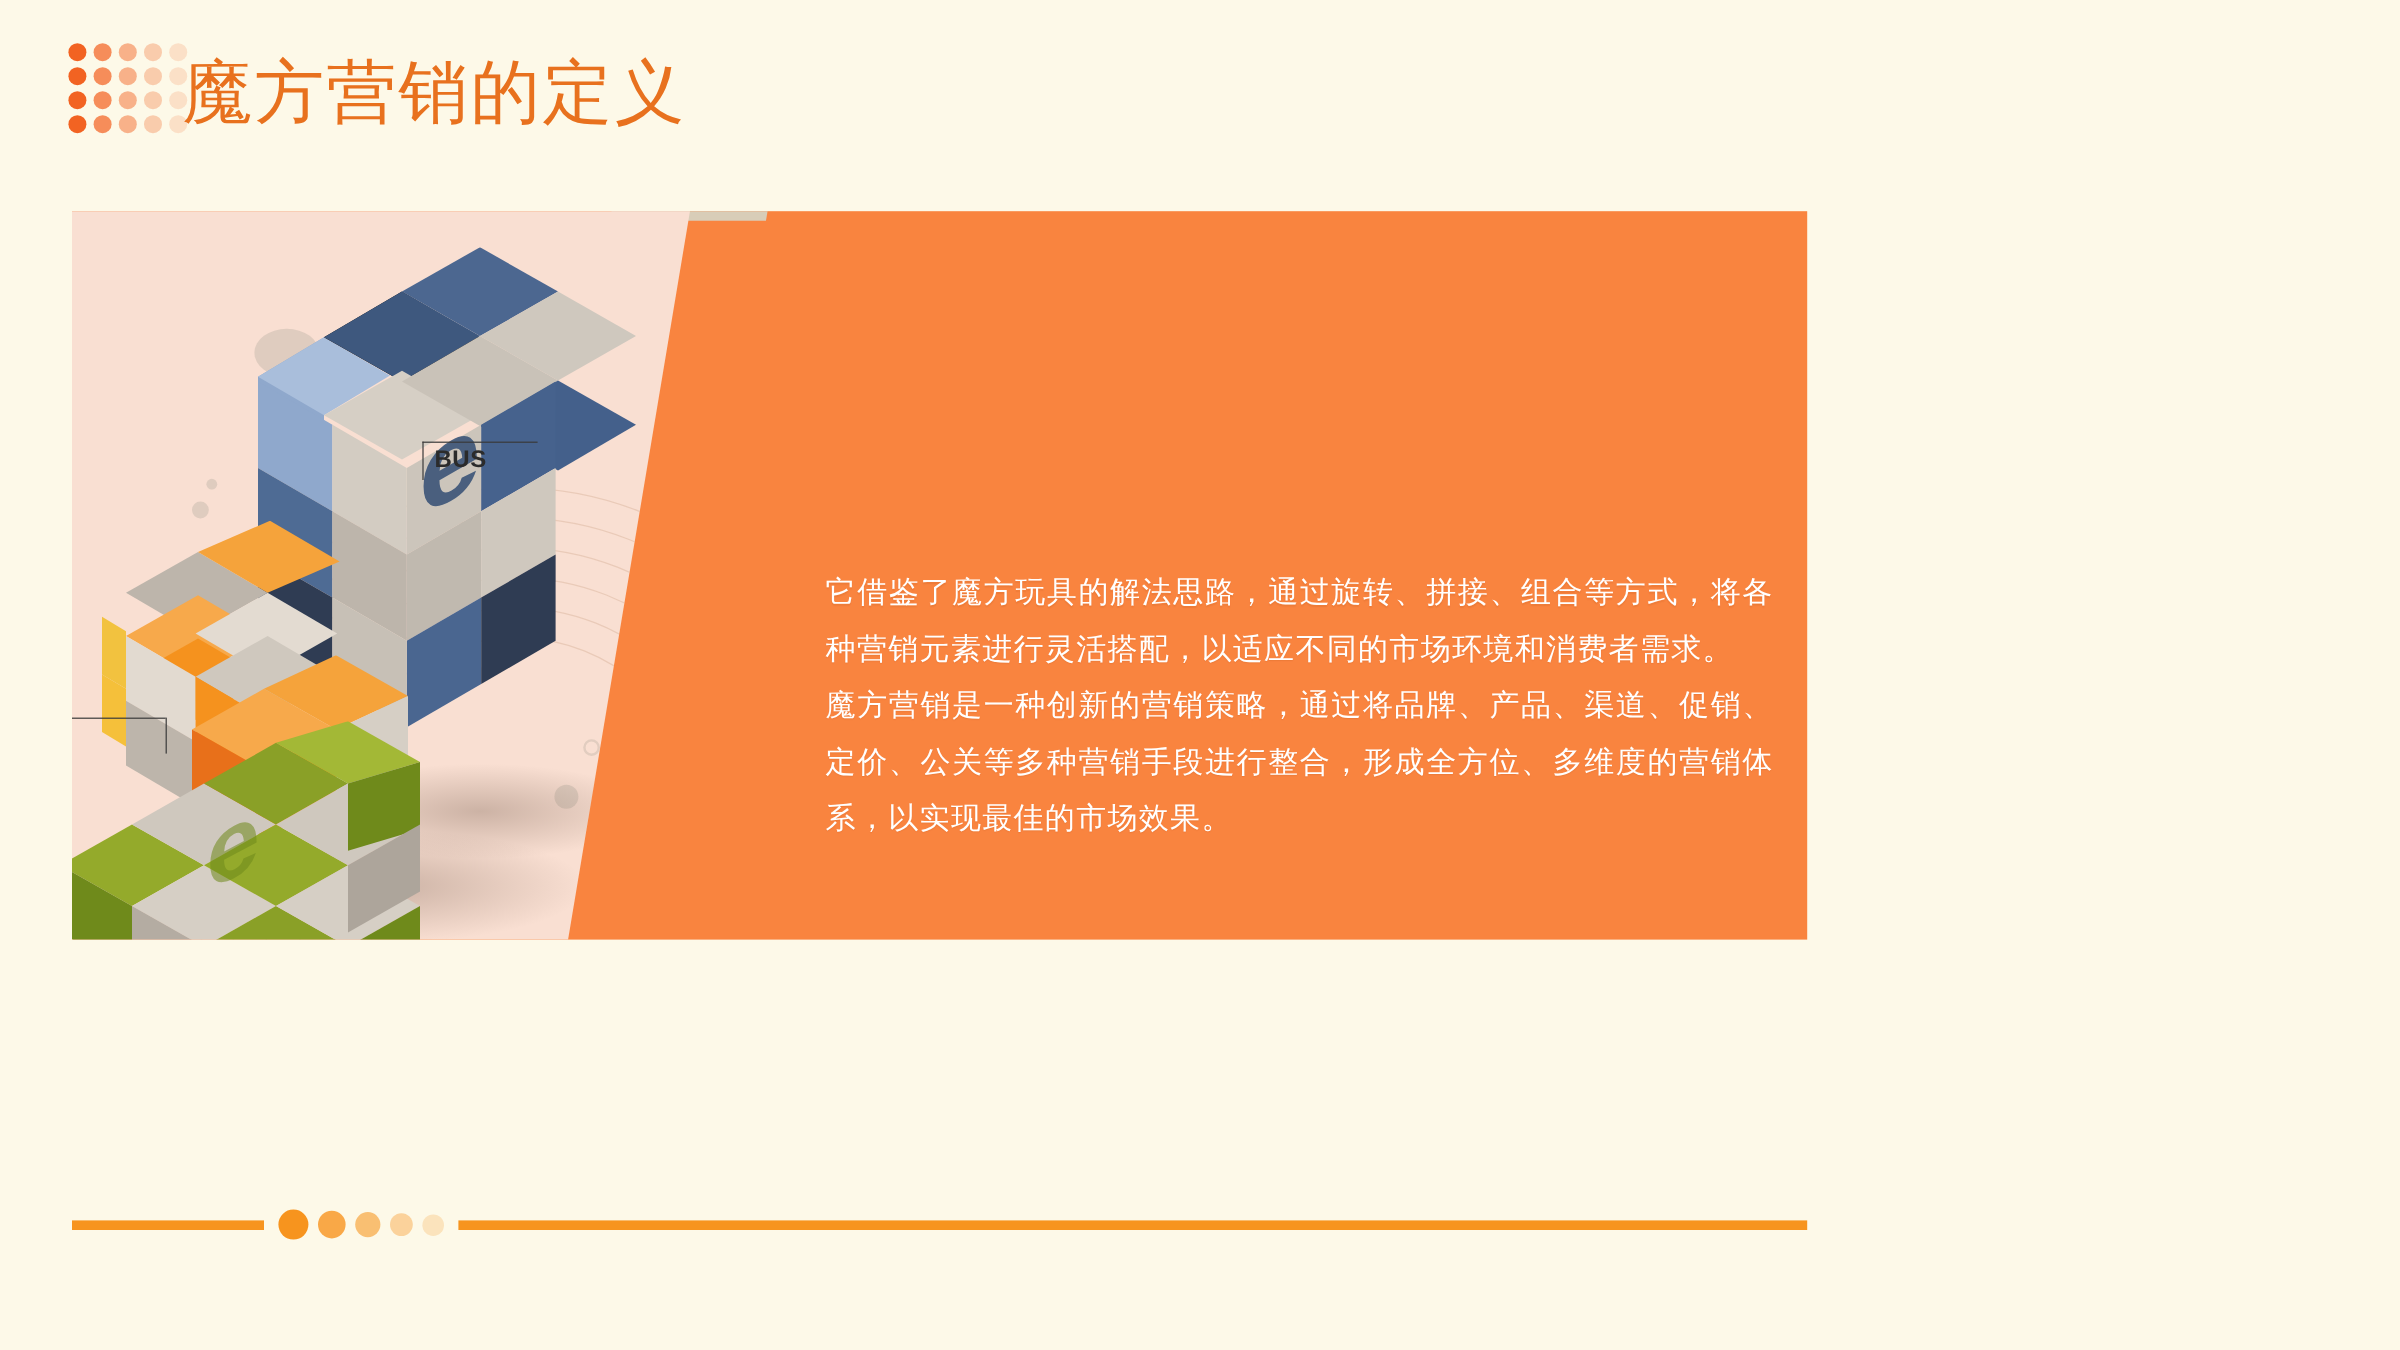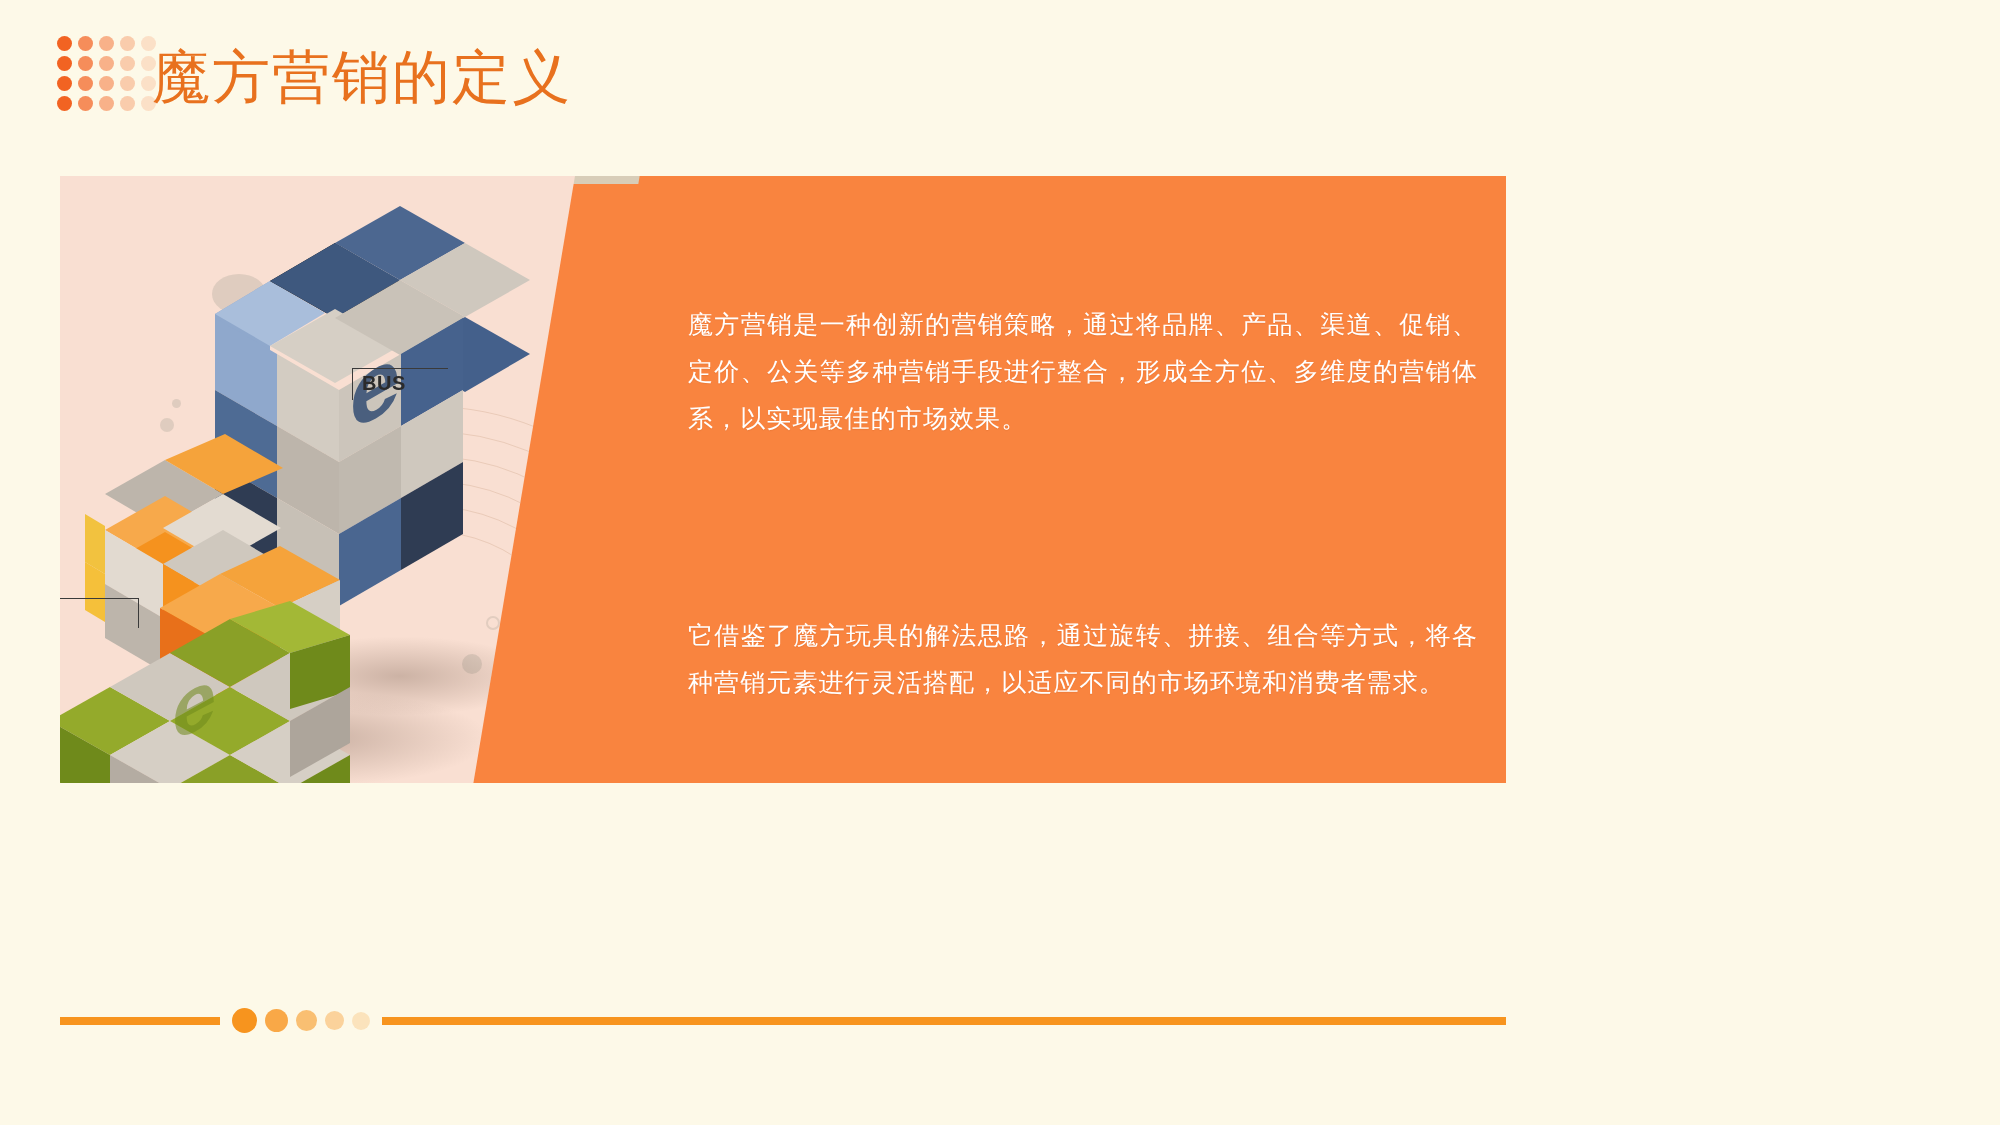--- a/index.html
+++ b/index.html
@@ -307,22 +307,22 @@
         <div class="leader-v" style="left:352px; top:222px; height:32px;"></div>
         <div class="leader-label" style="left:362px; top:226px;">BUS</div>
 
         <div class="leader" style="left:60px; top:452px; width:78px;"></div>
         <div class="leader-v" style="left:138px; top:452px; height:30px;"></div>
 
       </div>
     </div>
 
     <div id="body-text">
+      <p class="para" id="para-2">它借鉴了魔方玩具的解法思路，通过旋转、拼接、组合等方式，将各种营销元素进行灵活搭配，以适应不同的市场环境和消费者需求。</p>
       <p class="para" id="para-1">魔方营销是一种创新的营销策略，通过将品牌、产品、渠道、促销、定价、公关等多种营销手段进行整合，形成全方位、多维度的营销体系，以实现最佳的市场效果。</p>
-      <p class="para" id="para-2">它借鉴了魔方玩具的解法思路，通过旋转、拼接、组合等方式，将各种营销元素进行灵活搭配，以适应不同的市场环境和消费者需求。</p>
     </div>
 
   </div>
 
   <div id="bottom-bar">
     <div id="bar-left"></div>
     <div id="bar-dots">
       <span class="bd d0"></span>
       <span class="bd d1"></span>
       <span class="bd d2"></span>

